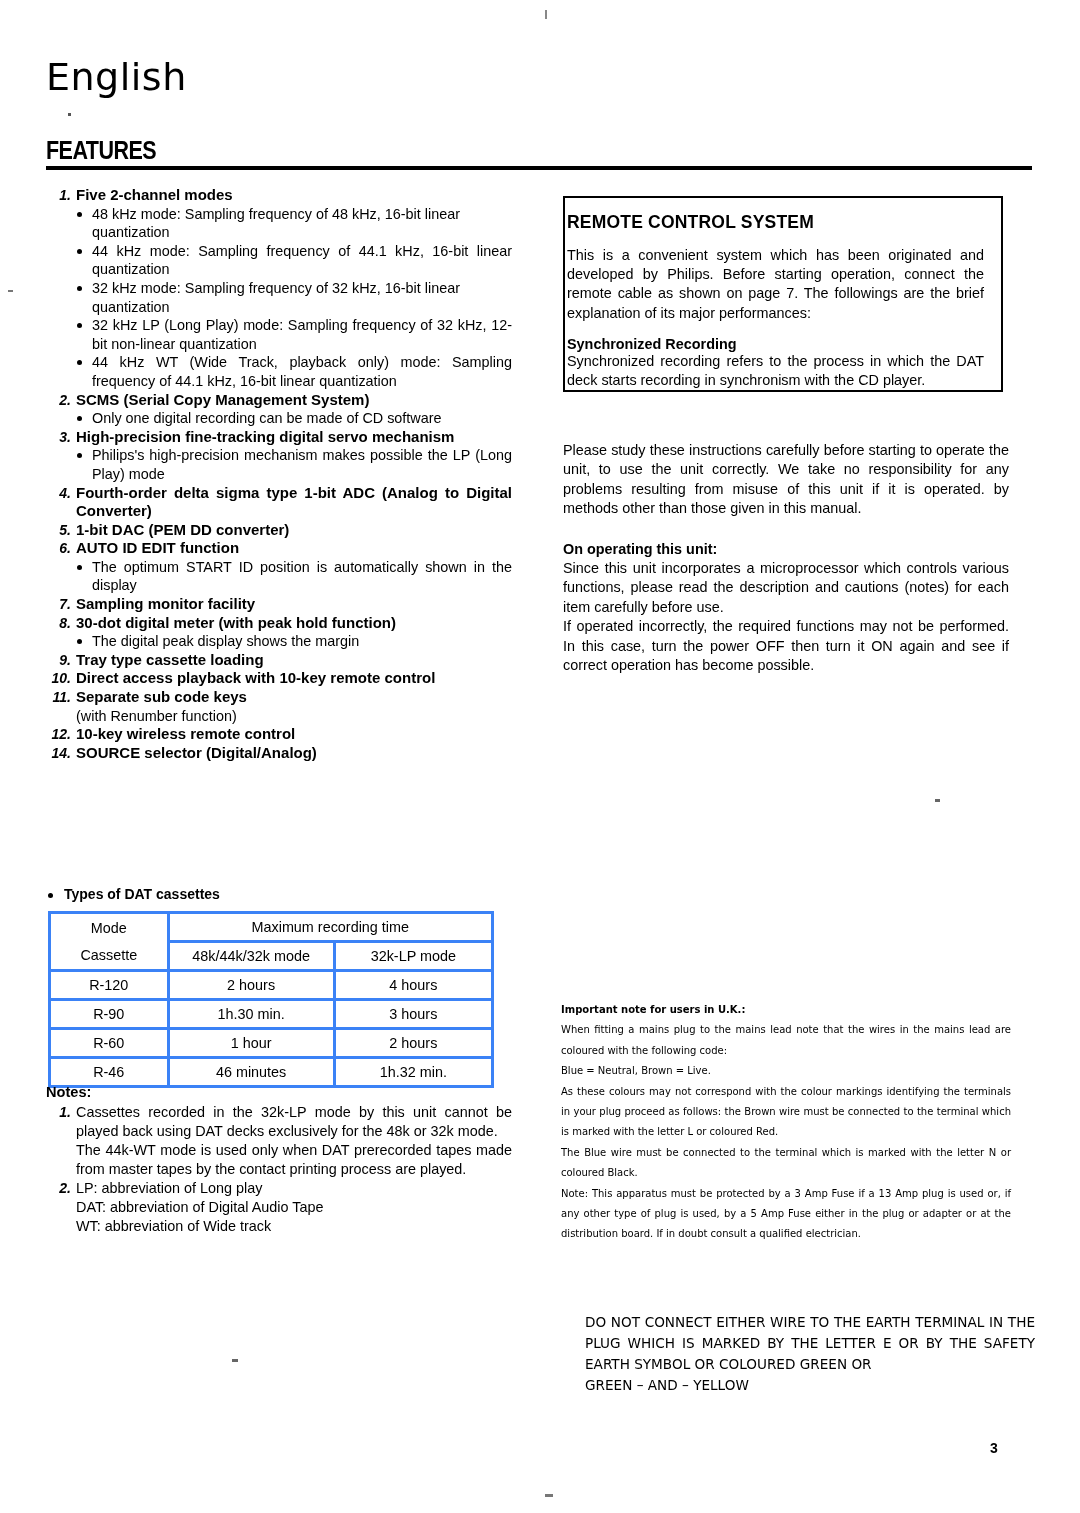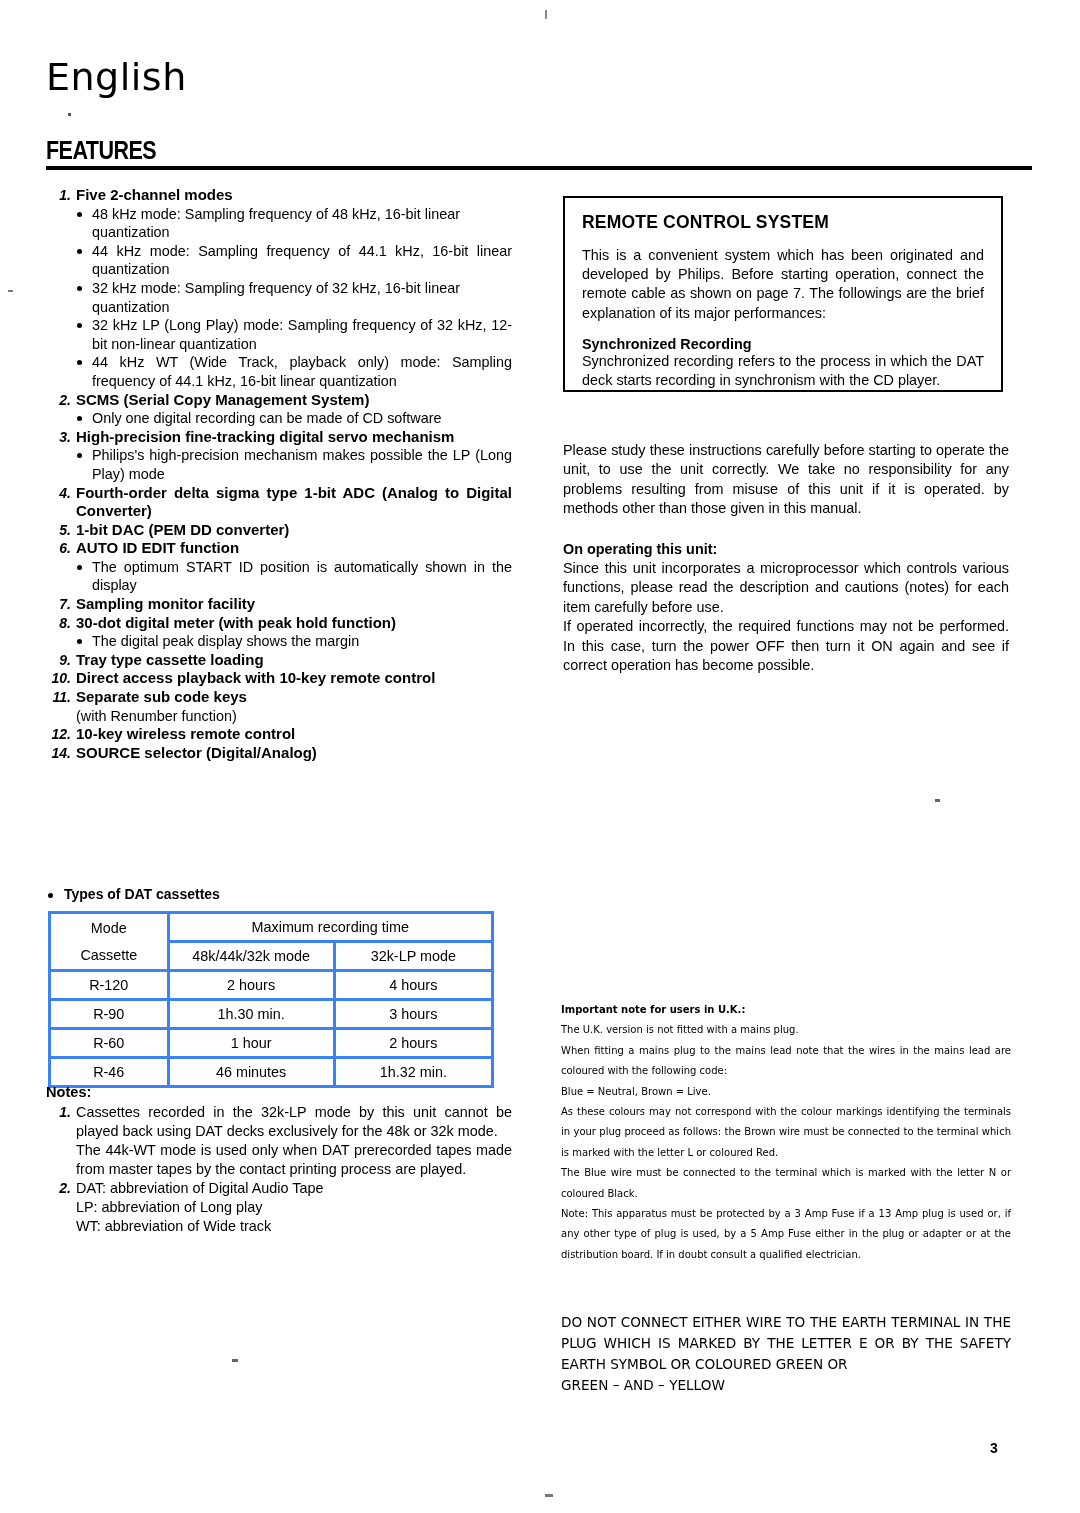--- a/index.html
+++ b/index.html
@@ -246,21 +246,21 @@
 
   
   .rcs-box {
     position: absolute;
     left: 563px;
     top: 196px;
     width: 440px;
     height: 196px;
     border: 2px solid #000;
     box-sizing: border-box;
-    padding: 14px 17px 0 17px;
+    padding: 14px 17px 0 2px;
   }
   .rcs-title {
     font-size: 17.5px;
     font-weight: bold;
     letter-spacing: 0.2px;
     margin-bottom: 13px;
   }
   .rcs-para {
     font-size: 14.4px;
     line-height: 19.2px;
@@ -311,21 +311,21 @@
     text-align: justify;
   }
   .uk-head {
     font-weight: bold;
     text-align: left !important;
   }
   .uk-left { text-align: left !important; }
 
   .uk-caps {
     position: absolute;
-    left: 561px;
+    left: 585px;
     top: 1312px;
     width: 450px;
     font-family: "DejaVu Sans", sans-serif;
     font-size: 13.6px;
     line-height: 21px;
     text-align: justify;
   }
   .uk-caps p { margin: 0; }
   .uk-caps p.last { text-align: left; }
 
@@ -490,22 +490,22 @@
     <div class="notes-head">Notes:</div>
 
     <div class="note-item">
       <span class="note-num">1.</span>
       <div class="note-para">Cassettes recorded in the 32k-LP mode by this unit cannot be played back using DAT decks exclusively for the 48k or 32k mode.</div>
       <div class="note-para">The 44k-WT mode is used only when DAT prerecorded tapes made from master tapes by the contact printing process are played.</div>
     </div>
 
     <div class="note-item">
       <span class="note-num">2.</span>
+      <div class="note-plain">LP: abbreviation of Long play</div>
       <div class="note-plain">DAT: abbreviation of Digital Audio Tape</div>
-      <div class="note-plain">LP: abbreviation of Long play</div>
       <div class="note-plain">WT: abbreviation of Wide track</div>
     </div>
   </div>
 
   <div class="rcs-box">
     <div class="rcs-title">REMOTE CONTROL SYSTEM</div>
     <div class="rcs-para">This is a convenient system which has been originated and developed by Philips. Before starting operation, connect the remote cable as shown on page 7. The followings are the brief explanation of its major performances:</div>
     <div class="rcs-sub">Synchronized Recording</div>
     <div class="rcs-para2">Synchronized recording refers to the process in which the DAT deck starts recording in synchronism with the CD player.</div>
   </div>
@@ -513,21 +513,20 @@
   <div class="rc-body">
     <p>Please study these instructions carefully before starting to operate the unit, to use the unit correctly. We take no responsibility for any problems resulting from misuse of this unit if it is operated. by methods other than those given in this manual.</p>
     <div class="rc-gap"></div>
     <p class="rc-sub">On operating this unit:</p>
     <p>Since this unit incorporates a microprocessor which controls various functions, please read the description and cautions (notes) for each item carefully before use.</p>
     <p>If operated incorrectly, the required functions may not be performed. In this case, turn the power OFF then turn it ON again and see if correct operation has become possible.</p>
   </div>
 
   <div class="uk-block">
     <p class="uk-head">Important note for users in U.K.:</p>
-    <p class="uk-left">The U.K. version is not fitted with a mains plug.</p>
     <p>When fitting a mains plug to the mains lead note that the wires in the mains lead are coloured with the following code:</p>
     <p class="uk-left">Blue = Neutral, Brown = Live.</p>
     <p>As these colours may not correspond with the colour markings identifying the terminals in your plug proceed as follows: the Brown wire must be connected to the terminal which is marked with the letter L or coloured Red.</p>
     <p>The Blue wire must be connected to the terminal which is marked with the letter N or coloured Black.</p>
     <p>Note: This apparatus must be protected by a 3 Amp Fuse if a 13 Amp plug is used or, if any other type of plug is used, by a 5 Amp Fuse either in the plug or adapter or at the distribution board. If in doubt consult a qualified electrician.</p>
   </div>
 
   <div class="uk-caps">
     <p>DO NOT CONNECT EITHER WIRE TO THE EARTH TERMINAL IN THE PLUG WHICH IS MARKED BY THE LETTER E OR BY THE SAFETY EARTH SYMBOL OR COLOURED GREEN OR</p>
     <p class="last">GREEN – AND – YELLOW</p>

